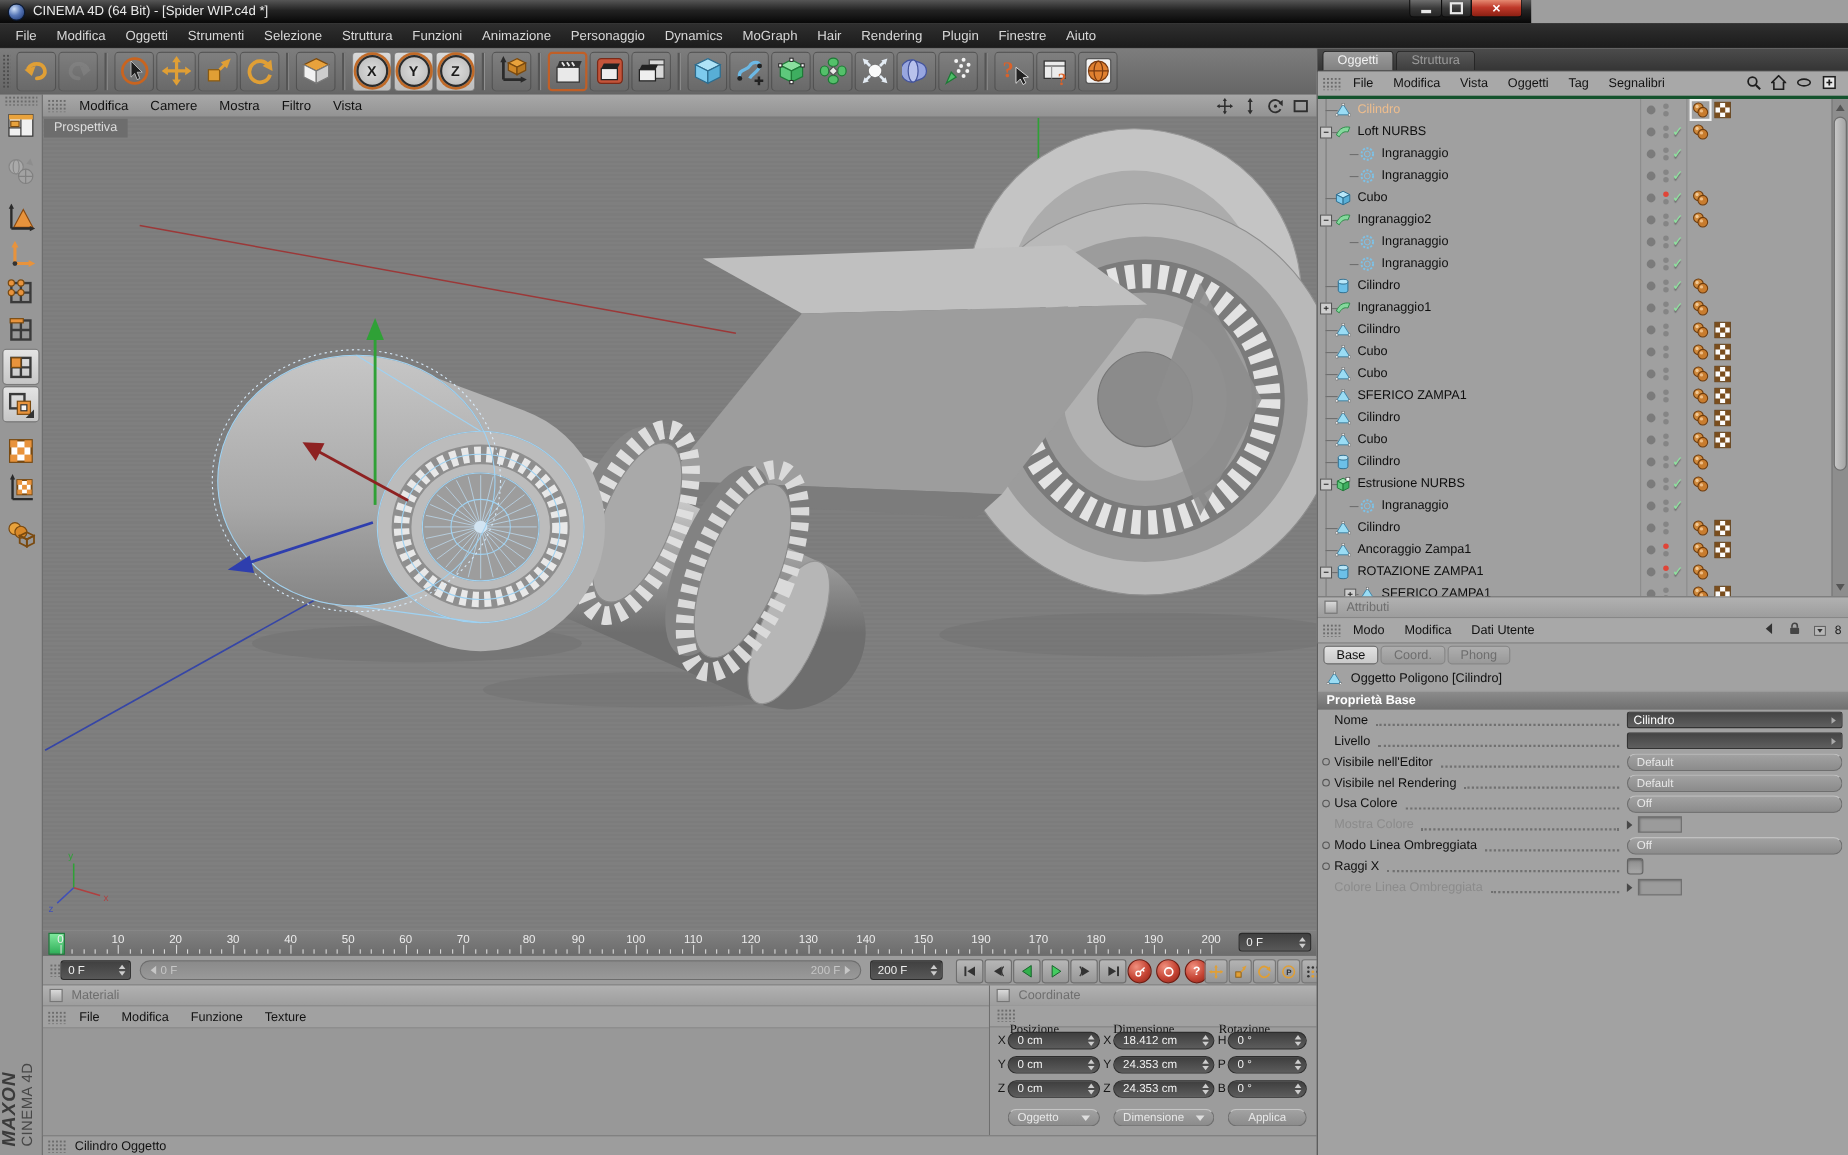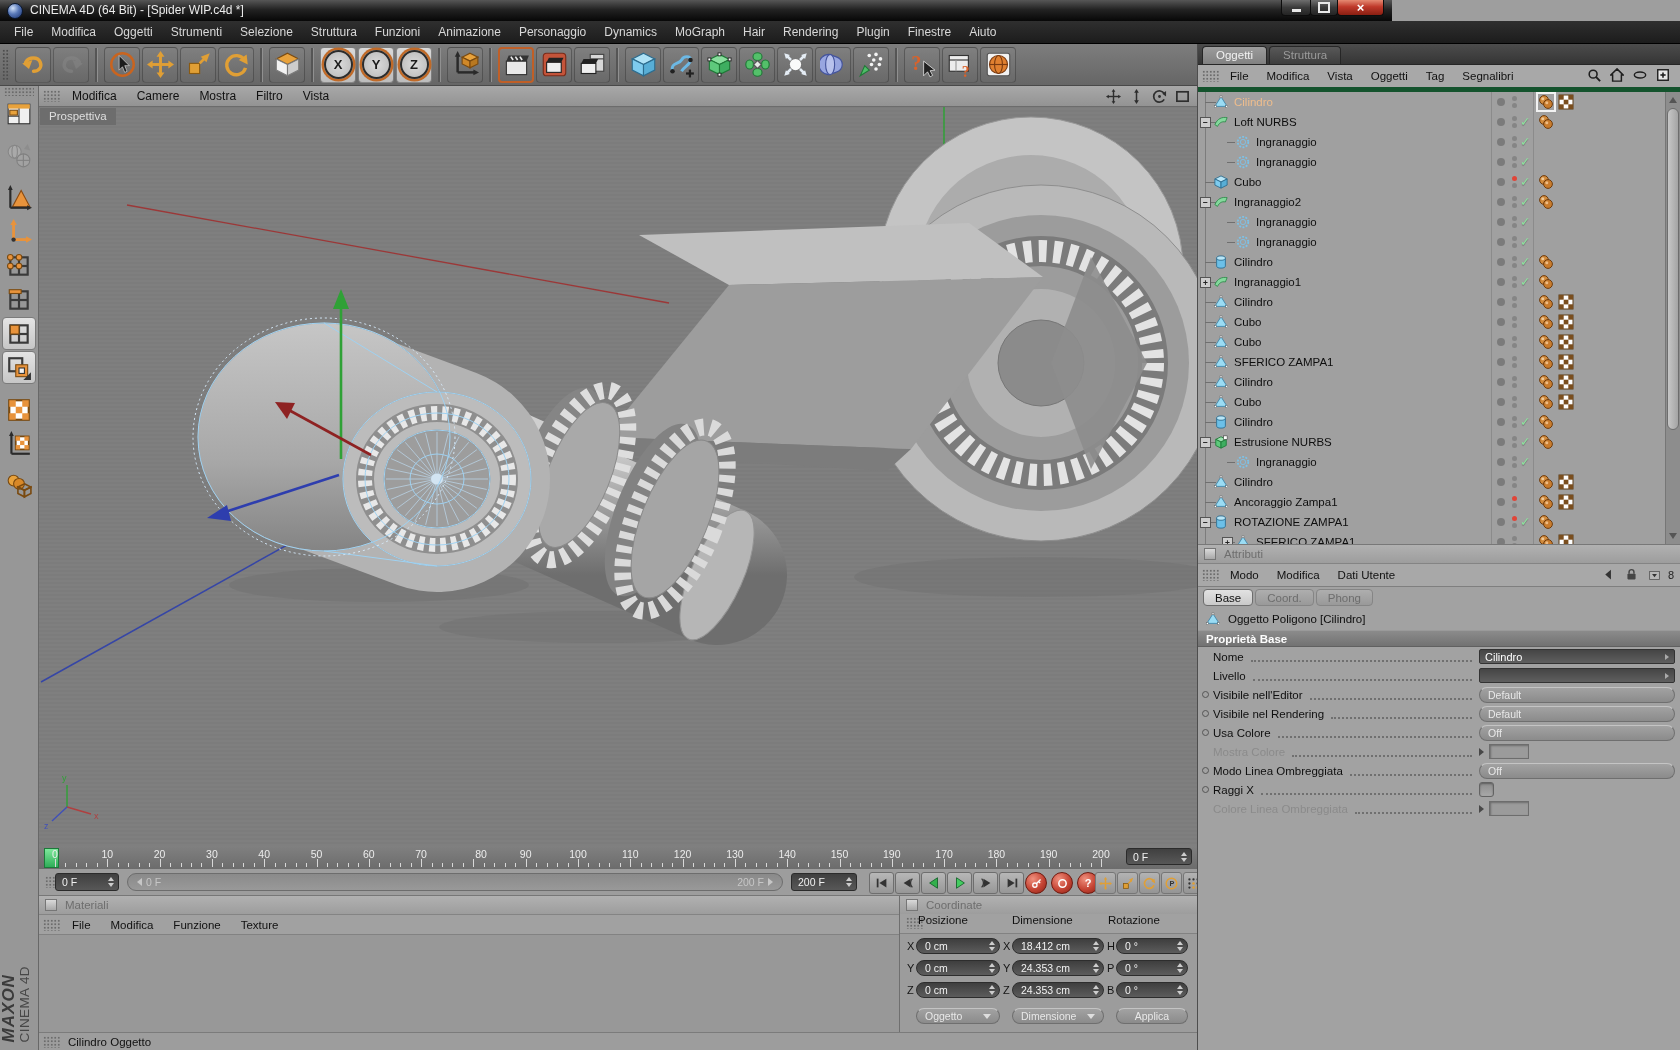--- a/index.html
+++ b/index.html
@@ -104,39 +104,39 @@
 
   
   .panel-title{height:18px;background:linear-gradient(#b1b1b1,#9d9d9d);border-bottom:1px solid #848484;
     display:flex;align-items:center;color:#6e6e6e;font-size:11.5px;}
   .panel-chk{width:10px;height:10px;background:linear-gradient(#dadada,#a8a8a8);border:1px solid #767676;margin:0 8px 0 6px;flex:none;}
   .panel-menu{height:19px;background:#a1a1a1;border-bottom:1px solid #828282;display:flex;align-items:center;font-size:11.5px;color:#111;}
   .panel-menu .menu-item{padding:2px 10px;}
   #materials{position:absolute;left:39px;top:896px;width:861px;height:136px;background:#989898;border-right:1px solid #6f6f6f;box-sizing:border-box;}
   #coords{position:absolute;left:900px;top:896px;width:297px;height:136px;background:#9c9c9c;}
   #coord-header{position:absolute;left:0;top:18px;width:100%;height:19px;background:#a1a1a1;border-bottom:1px solid #828282;}
-  .coord-col{position:absolute;top:0;font-size:11.5px;font-weight:normal;color:#111;}
+  .coord-col{position:absolute;top:16px;font-size:11.5px;font-weight:normal;color:#111;font-family:Liberation Serif, serif;}
   .coord-label{position:absolute;font-size:11px;color:#151515;}
   .cfield{position:absolute;height:16px;border-radius:8px;background:linear-gradient(#3e3e3e,#5c5c5c);
     border:1px solid #2d2d2d;color:#f2f2f2;font-size:10.5px;display:flex;align-items:center;padding:0 4px 0 8px;box-sizing:border-box;}
   .pill{height:16px;border-radius:8px;background:linear-gradient(#a2a2a2,#8b8b8b);border:1px solid #6f6f6f;border-top-color:#c4c4c4;
     color:#e8e8e8;font-size:10.5px;display:flex;align-items:center;padding:0 8px;box-sizing:border-box;}
   .dd-arrow{margin-left:auto;width:0;height:0;border-left:4px solid transparent;border-right:4px solid transparent;border-top:5px solid #dedede;}
   #statusbar{position:absolute;left:39px;top:1032px;width:1158px;height:18px;background:#9d9d9d;border-top:1px solid #7b7b7b;
     display:flex;align-items:center;color:#111;box-sizing:border-box;}
 
   
   #right-panel{position:absolute;left:1197px;top:44px;width:483px;height:1006px;background:#a2a2a2;
     border-left:1px solid #4d4d4d;box-sizing:border-box;}
   #om-tabs{height:21px;background:linear-gradient(#4c4c4c,#353535);display:flex;align-items:flex-end;
     padding-left:4px;border-bottom:1px solid #262626;box-sizing:border-box;}
   .om-tab{height:18px;padding:2px 13px 0;font-size:11.5px;border-radius:4px 4px 0 0;margin-right:2px;box-sizing:border-box;}
   .om-tab.active{background:linear-gradient(#9c9c9c,#818181);color:#f2f2f2;border:1px solid #262626;border-bottom:none;}
   .om-tab.inactive{background:linear-gradient(#585858,#3e3e3e);color:#9b9b9b;border:1px solid #262626;border-bottom:none;}
-  #om-menu{height:22px;background:#a8a8a8;border-bottom:5px solid #14532d;display:flex;align-items:center;font-size:11.5px;color:#111;}
+  #om-menu{height:22px;background:#a8a8a8;border-bottom:3px solid #14532d;display:flex;align-items:center;font-size:11.5px;color:#111;}
   #om-menu .menu-item{padding:3px 9px;}
   #om-menu-icons{margin-left:auto;display:flex;gap:9px;padding-right:10px;}
   #om-menu-icons svg{width:14px;height:14px;}
   #om-tree{position:relative;height:452px;background:#a0a0a0;border-bottom:1px solid #787878;overflow:hidden;}
   #om-tree .trunk{position:absolute;left:7px;top:0;height:100%;width:1px;background:rgba(80,80,80,.45);}
   .col-div{position:absolute;top:0;height:100%;width:1px;background:#8b8b8b;}
   .trow{position:absolute;left:0;width:100%;height:20px;}
   .dash{position:absolute;top:10px;height:1px;background:#6f6f6f;}
   .texp{position:absolute;top:5px;width:9px;height:9px;background:#cecece;border:1px solid #555;
     font:bold 8px/9px "DejaVu Sans Mono",monospace;text-align:center;color:#222;}

